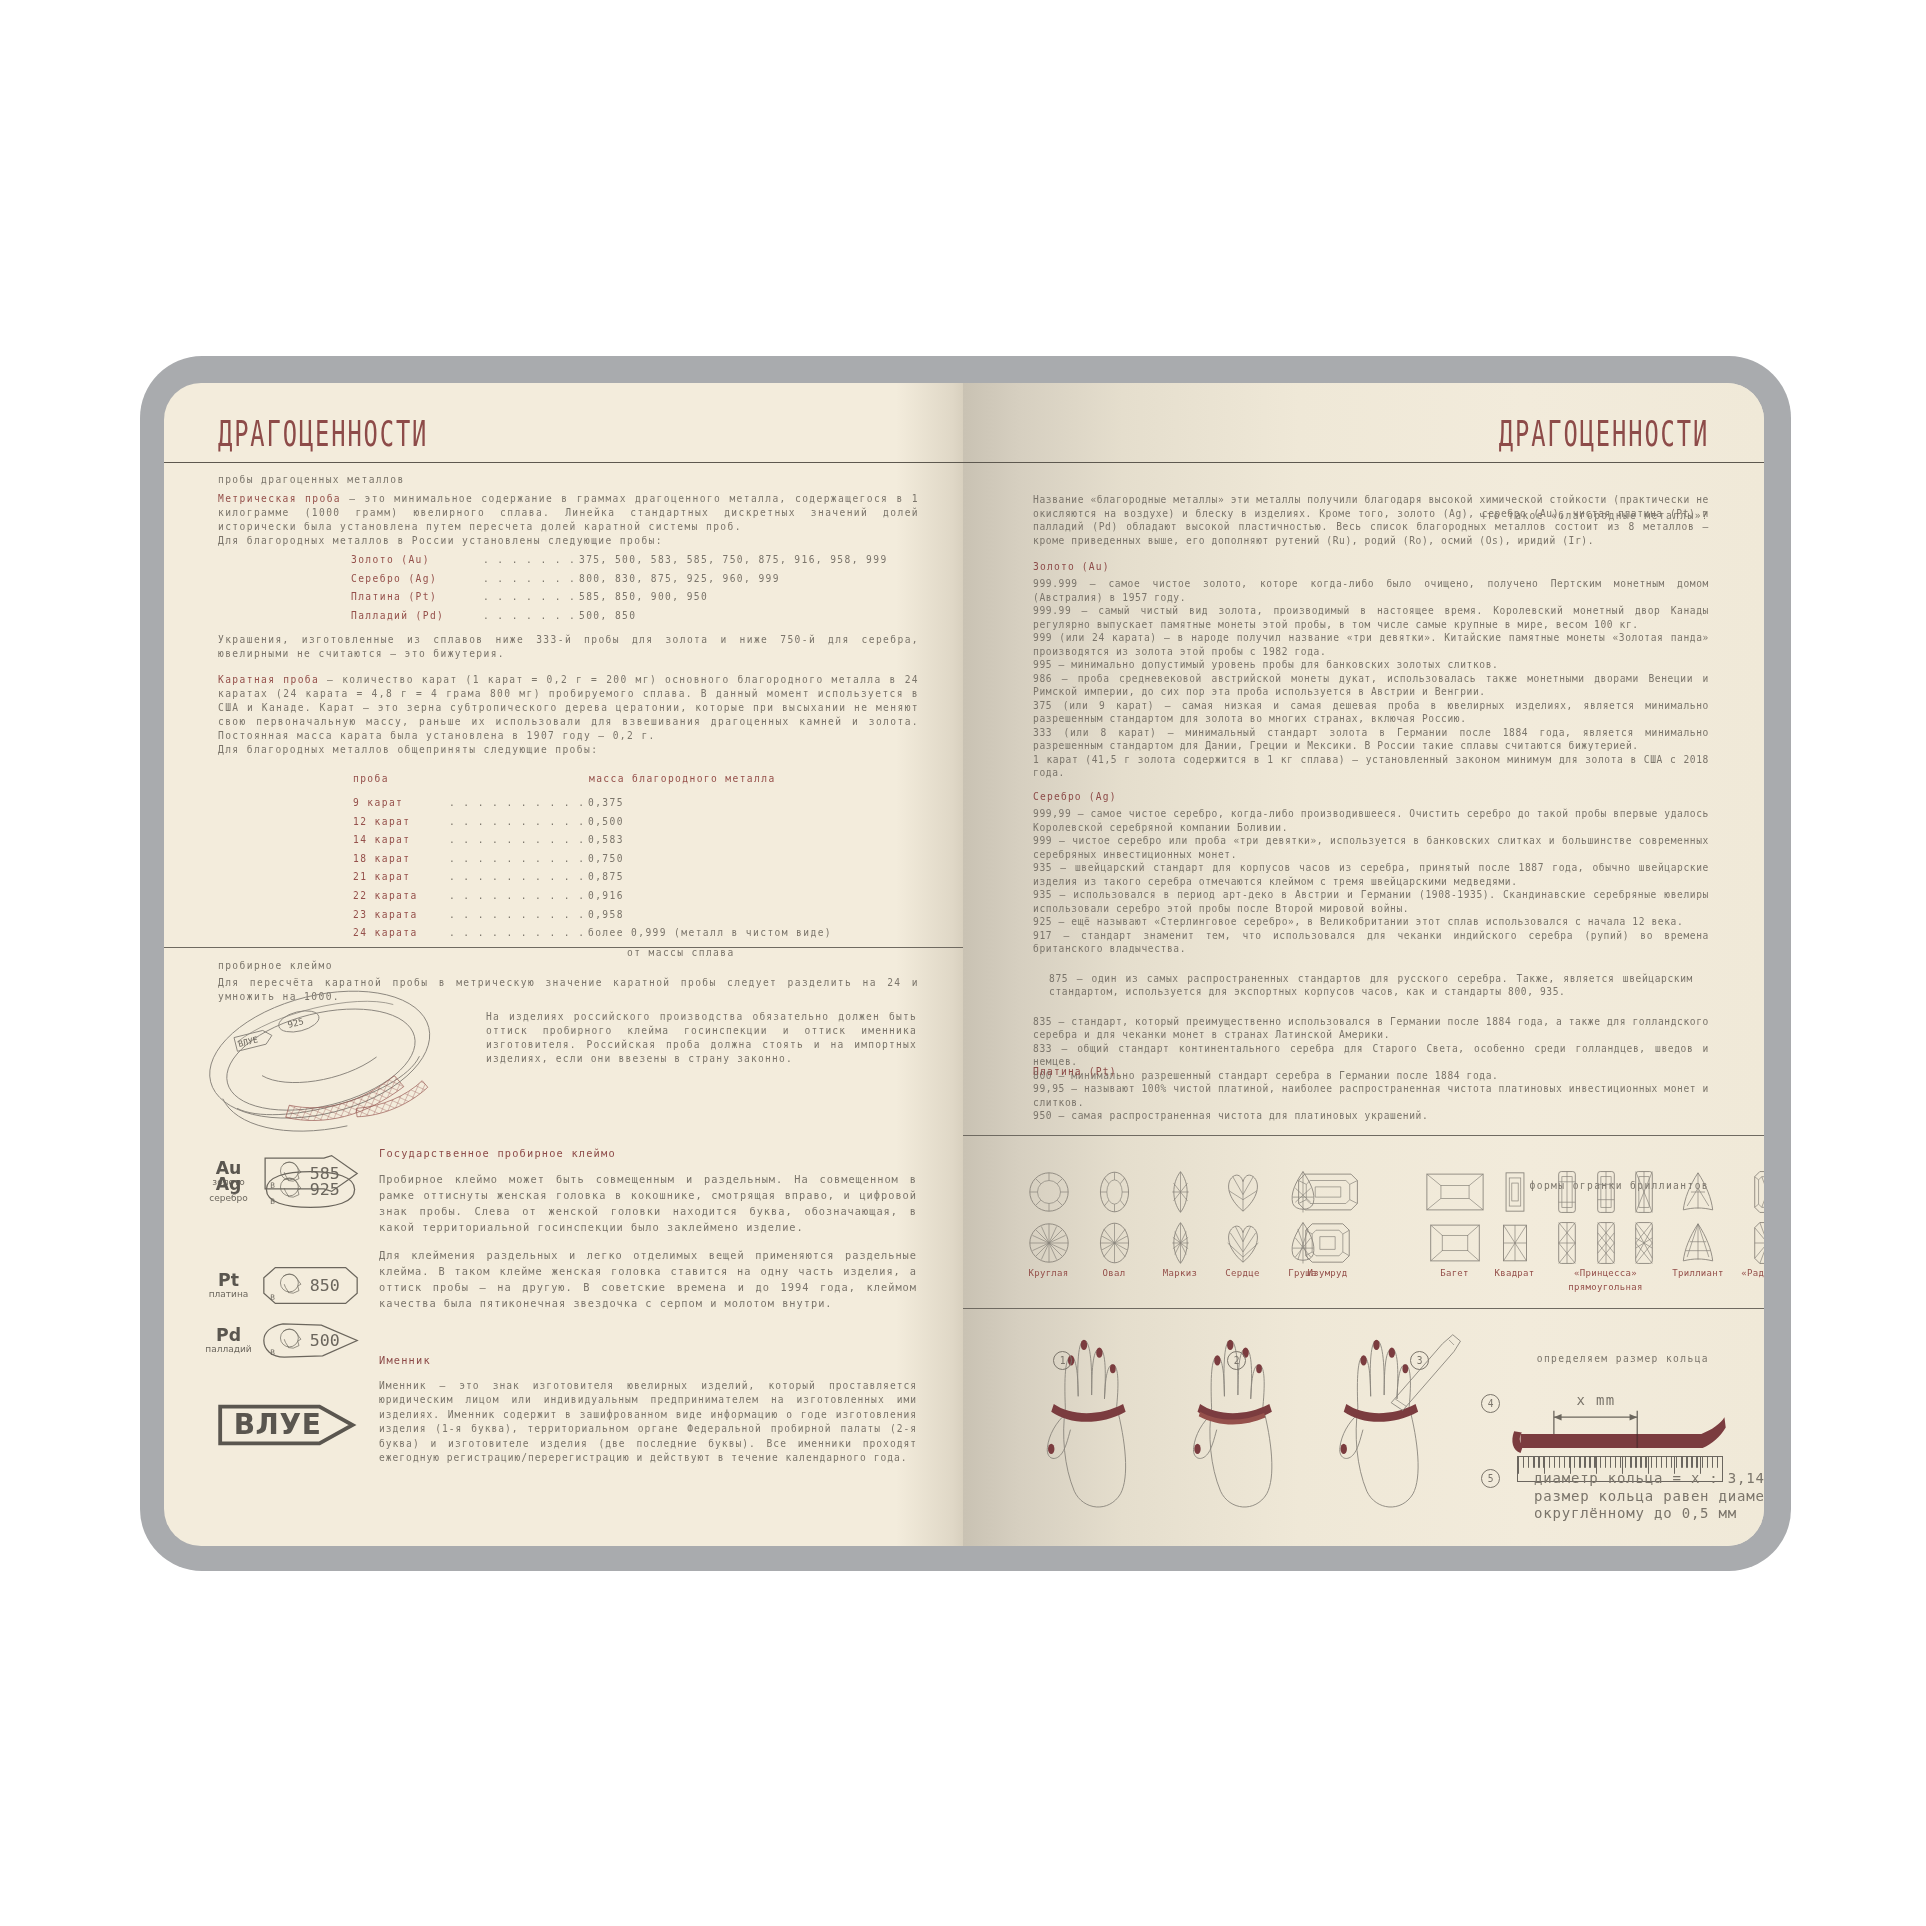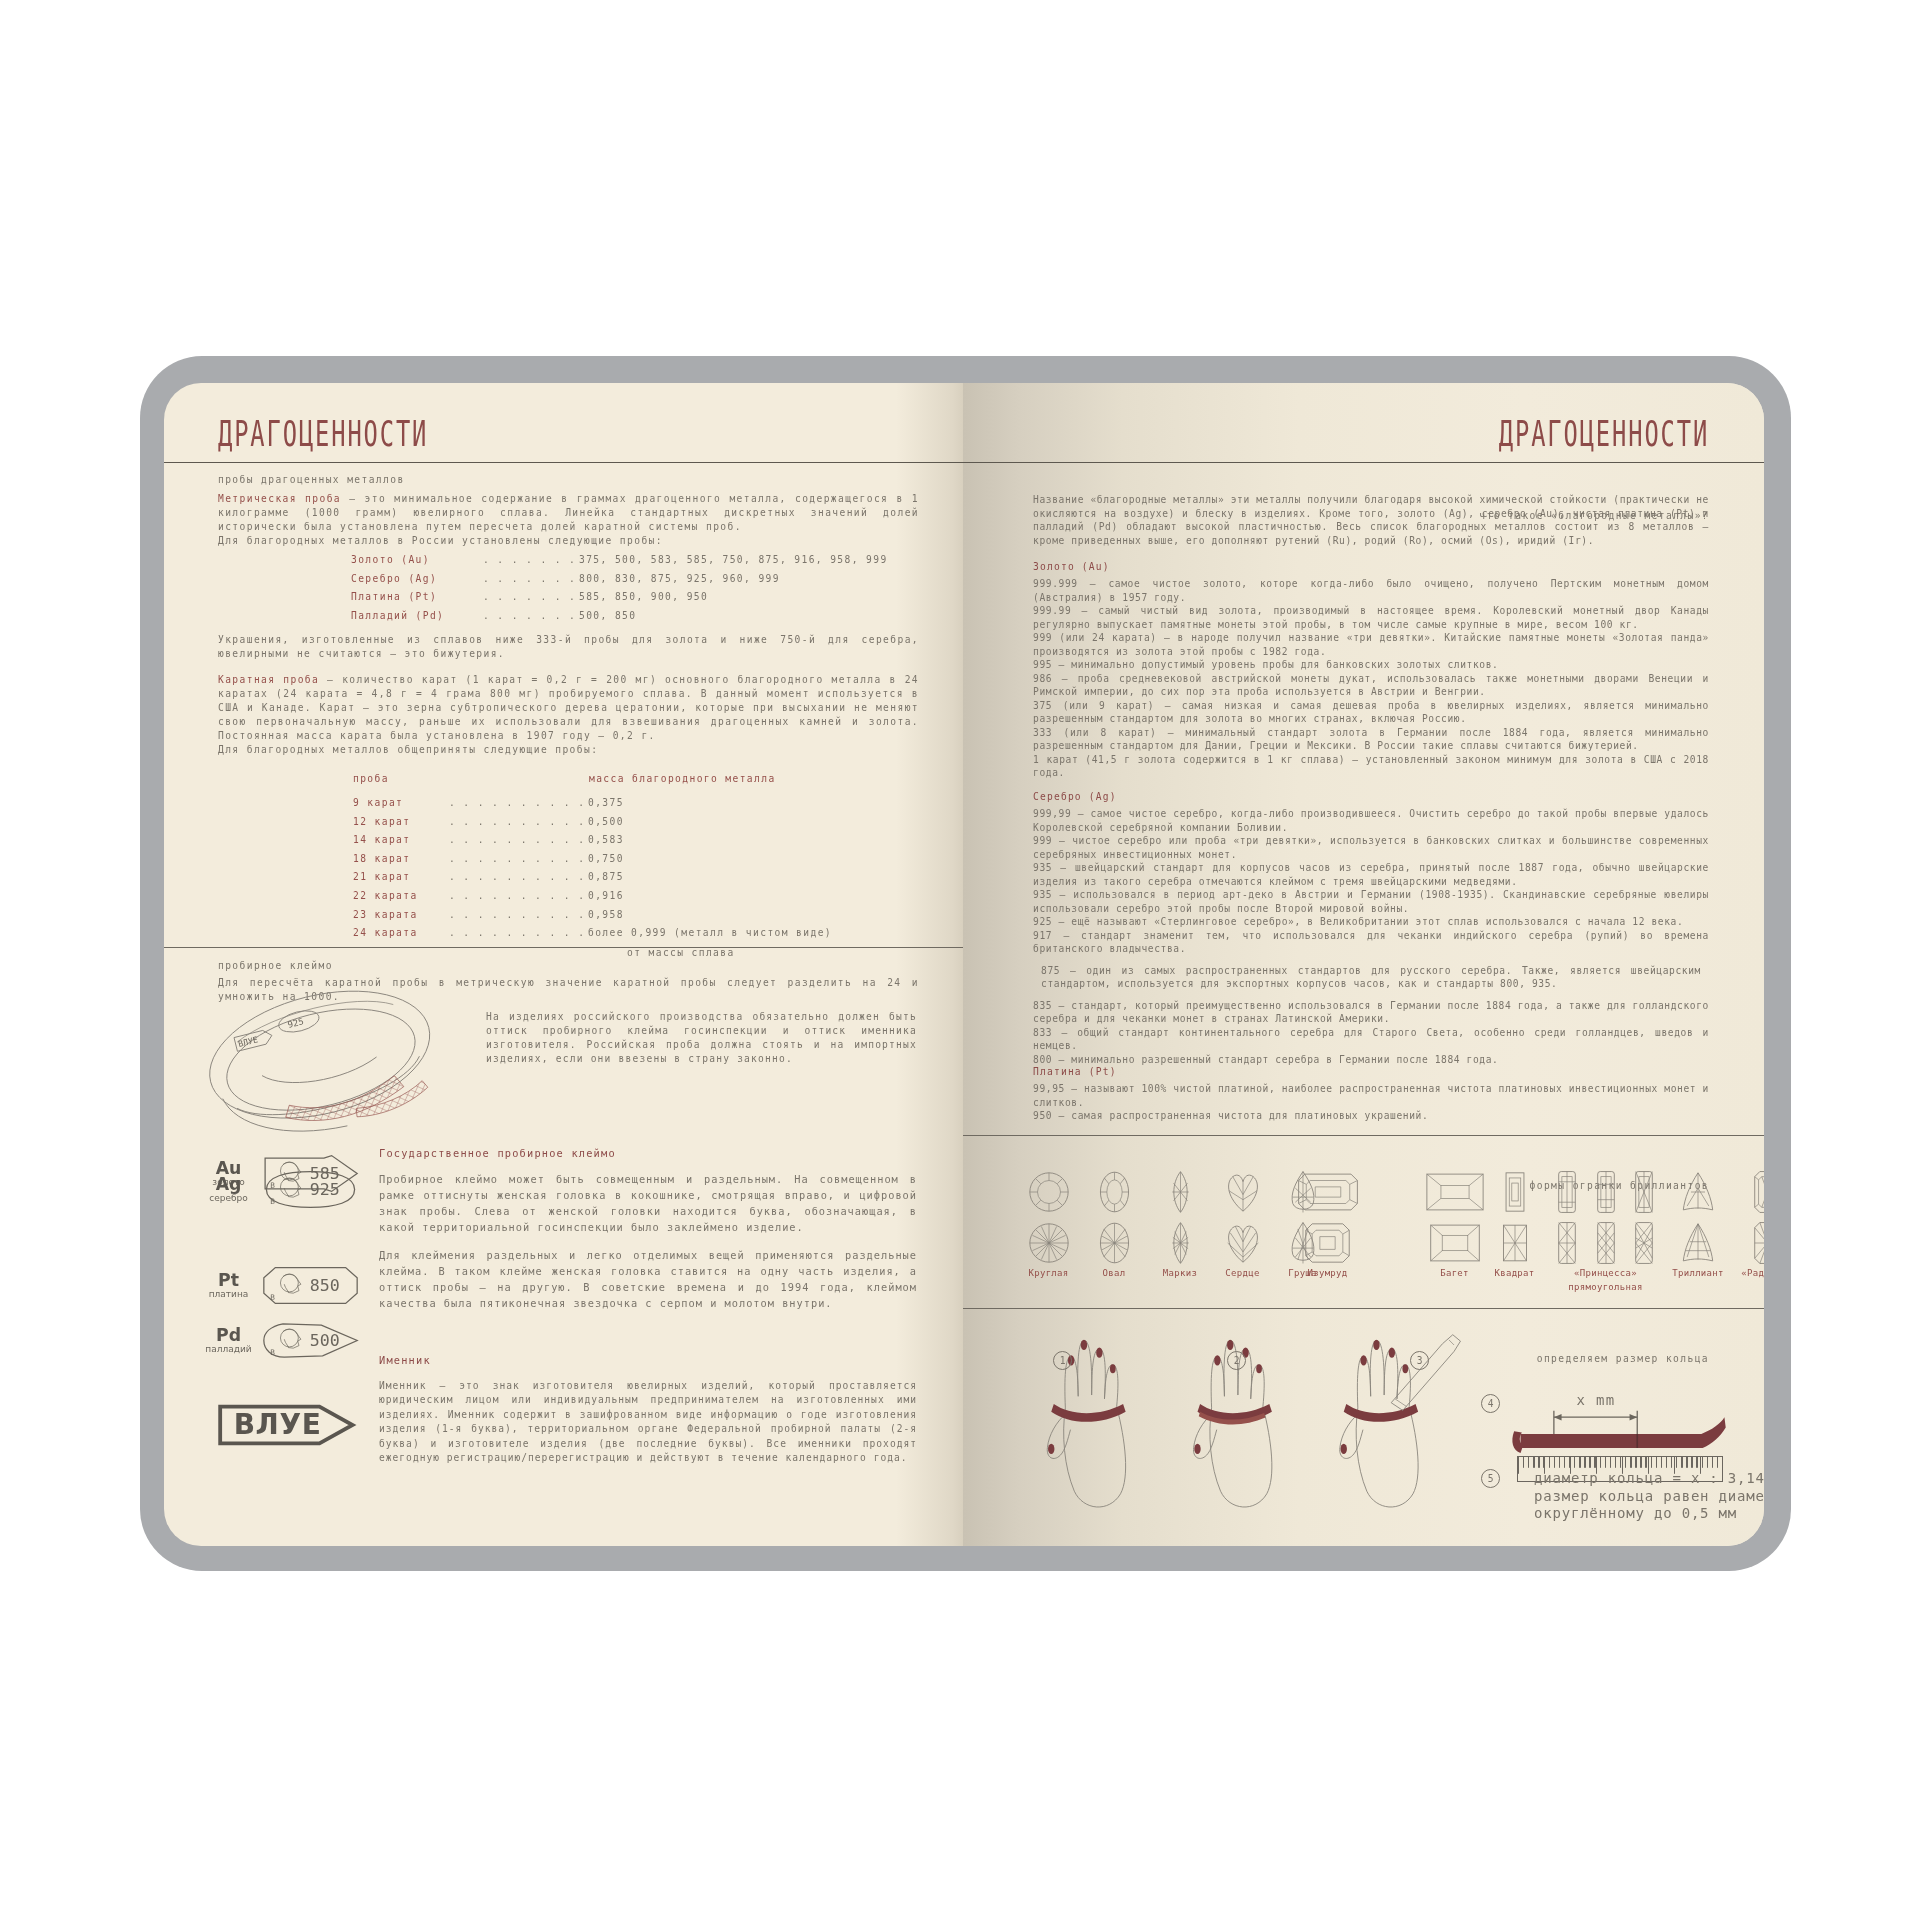--- a/index.html
+++ b/index.html
@@ -290,21 +290,21 @@
         </div>
 
       <div class="sec-head" style="left:869px;top:408px;font-size:9.6px;">Серебро (Ag)</div>
       <div class="body-text" style="position:absolute;left:869px;top:424px;width:676px;">
           <p style="margin:0;">999,99 — самое чистое серебро, когда-либо производившееся. Очистить серебро до такой пробы впервые удалось Королевской серебряной компании Боливии.</p>
           <p style="margin:0;">999 — чистое серебро или проба «три девятки», используется в банковских слитках и большинстве современных серебряных инвестиционных монет.</p>
           <p style="margin:0;">935 — швейцарский стандарт для корпусов часов из серебра, принятый после 1887 года, обычно швейцарские изделия из такого серебра отмечаются клеймом с тремя швейцарскими медведями.</p>
           <p style="margin:0;">935 — использовался в период арт-деко в Австрии и Германии (1908-1935). Скандинавские серебряные ювелиры использовали серебро этой пробы после Второй мировой войны.</p>
           <p style="margin:0;">925 — ещё называют «Стерлинговое серебро», в Великобритании этот сплав использовался с начала 12 века.</p>
           <p style="margin:0;">917 — стандарт знаменит тем, что использовался для чеканки индийского серебра (рупий) во времена британского владычества.</p>
-          <p style="margin:8px;">875 — один из самых распространенных стандартов для русского серебра. Также, является швейцарским стандартом, используется для экспортных корпусов часов, как и стандарты 800, 935.</p>
+          <p style="margin:16px;">875 — один из самых распространенных стандартов для русского серебра. Также, является швейцарским стандартом, используется для экспортных корпусов часов, как и стандарты 800, 935.</p>
           <p style="margin:0;">835 — стандарт, который преимущественно использовался в Германии после 1884 года, а также для голландского серебра и для чеканки монет в странах Латинской Америки.</p>
           <p style="margin:0;">833 — общий стандарт континентального серебра для Старого Света, особенно среди голландцев, шведов и немцев.</p>
           <p style="margin:0;">800 — минимально разрешенный стандарт серебра в Германии после 1884 года.</p>
         </div>
 
       <div class="sec-head" style="left:869px;top:683px;font-size:9.6px;">Платина (Pt)</div>
       <div class="body-text" style="position:absolute;left:869px;top:699px;width:676px;">
           <p style="margin:0;">99,95 — называют 100% чистой платиной, наиболее распространенная чистота платиновых инвестиционных монет и слитков.</p>
           <p style="margin:0;">950 — самая распространенная чистота для платиновых украшений.</p>
         </div>

